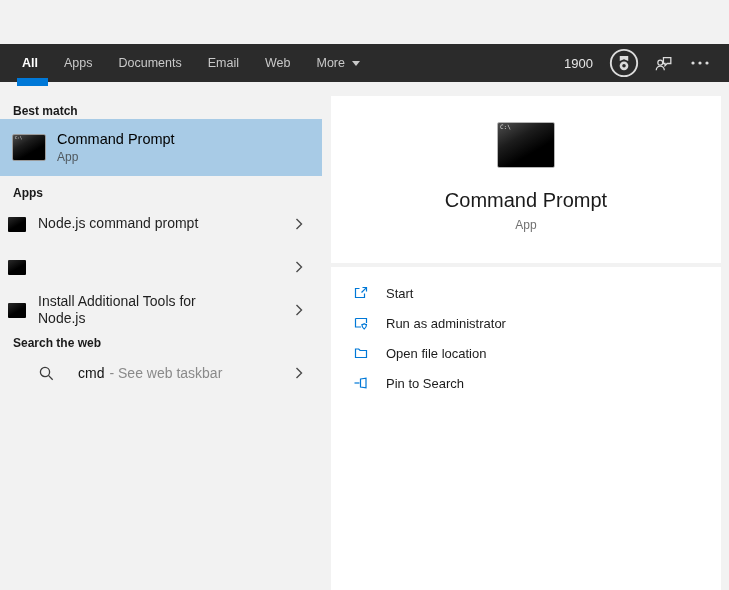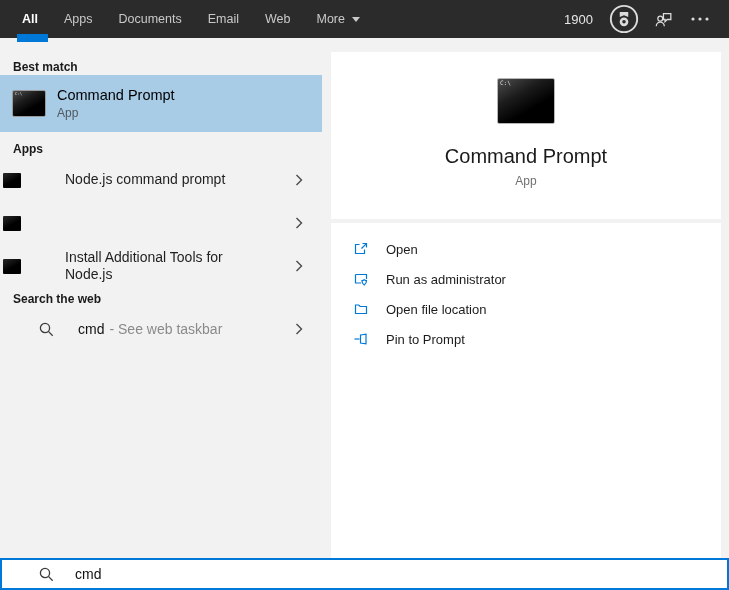--- a/index.html
+++ b/index.html
@@ -2,21 +2,21 @@
 <html><head>
 <meta charset="utf-8">
 <style>
   html,body{margin:0;padding:0;}
   body{
     width:729px;height:590px;position:relative;overflow:hidden;
     background:#f2f2f2;
     font-family:"Liberation Sans", sans-serif;
     -webkit-font-smoothing:antialiased;
   }
-  .screen{position:absolute;inset:0;}
+  .screen{position:absolute;inset:0;margin-top:44px;}
 
   
   .topbar{
     position:absolute;left:0;top:0;width:729px;height:38px;
     background:#2b2b2b;display:flex;align-items:center;
   }
   .tabs{display:flex;align-items:center;padding-left:22px;gap:26px;
         font-size:12.5px;color:#c9c9c9;}
   .tab{cursor:pointer;white-space:nowrap;display:flex;align-items:center;}
   .tab.active{color:#ffffff;font-weight:bold;}
@@ -35,21 +35,21 @@
     color:#1a1a1a;}
   .hdr-best{top:60px;} .hdr-apps{top:142px;} .hdr-web{top:292px;}
 
   .result-row{position:absolute;left:0;width:322px;display:flex;
     align-items:center;cursor:pointer;box-sizing:border-box;}
   .row-best{top:75px;height:57px;background:#a8cbe6;padding-left:12px;}
   .bm-text{margin-left:11px;display:flex;flex-direction:column;}
   .bm-title{font-size:14.5px;color:#000;}
   .bm-sub{font-size:12px;color:#50595f;margin-top:3px;}
 
-  .app-row{padding-left:3px;gap:32px;}
+  .app-row{padding-left:8px;}
   .row-a1{top:162px;height:36px;}
   .row-a2{top:199px;height:48px;}
   .row-a3{top:247px;height:38px;}
   .app-label{margin-left:12px;font-size:14px;color:#1f1f1f;width:206px;
     line-height:1.25;}
   .chev{position:absolute;right:19px;top:50%;transform:translateY(-50%);
     display:flex;align-items:center;cursor:pointer;}
 
   .row-web{top:312px;height:34px;padding-left:38px;}
   .web-text{margin-left:23px;font-size:14px;color:#111;}
@@ -205,21 +205,21 @@
 
   <section class="preview-card card-actions">
     <div class="action-row">
       <span class="action-icon">
         <svg width="16" height="16" viewBox="0 0 16 16" fill="none" stroke="#0078d7" stroke-width="1.2">
           <path d="M6.5 3.5h-4v9h9v-4"></path>
             <path d="M9.5 2.5h4v4"></path>
           <path d="M13.2 2.8L8.5 7.5"></path>
         </svg>
       </span>
-      <span>Open</span>
+      <span>Start</span>
     </div>
     <div class="action-row">
       <span class="action-icon">
         <svg width="16" height="16" viewBox="0 0 16 16" fill="none" stroke="#0078d7" stroke-width="1.2">
           <path d="M2.5 3.5h11v4.5"></path>
             <path d="M2.5 3.5v8.5h5.5"></path>
           <path d="M11.2 8.7c.7.5 1.5.8 2.3.8 0 2.2-.8 3.6-2.3 4.5-1.5-.9-2.3-2.3-2.3-4.5.8 0 1.6-.3 2.3-.8z"></path>
         </svg>
       </span>
       <span>Run as administrator</span>
@@ -232,21 +232,21 @@
       </span>
       <span>Open file location</span>
     </div>
     <div class="action-row">
       <span class="action-icon">
         <svg width="16" height="16" viewBox="0 0 16 16" fill="none" stroke="#0078d7" stroke-width="1.2">
           <path d="M1.5 8h5"></path>
             <path d="M7.5 4l5.5-.8v9.6L7.5 12z"></path>
         </svg>
       </span>
-      <span>Pin to Prompt</span>
+      <span>Pin to Search</span>
     </div>
   </section>
 
   <div class="search-bar">
     <span class="search-glass">
       <svg width="17" height="17" viewBox="0 0 17 17" fill="none" stroke="#3c3c3c" stroke-width="1.3">
         <circle cx="7" cy="7" r="4.6"></circle>
           <path d="M10.4 10.4l4.3 4.3"></path>
       </svg>
     </span>

